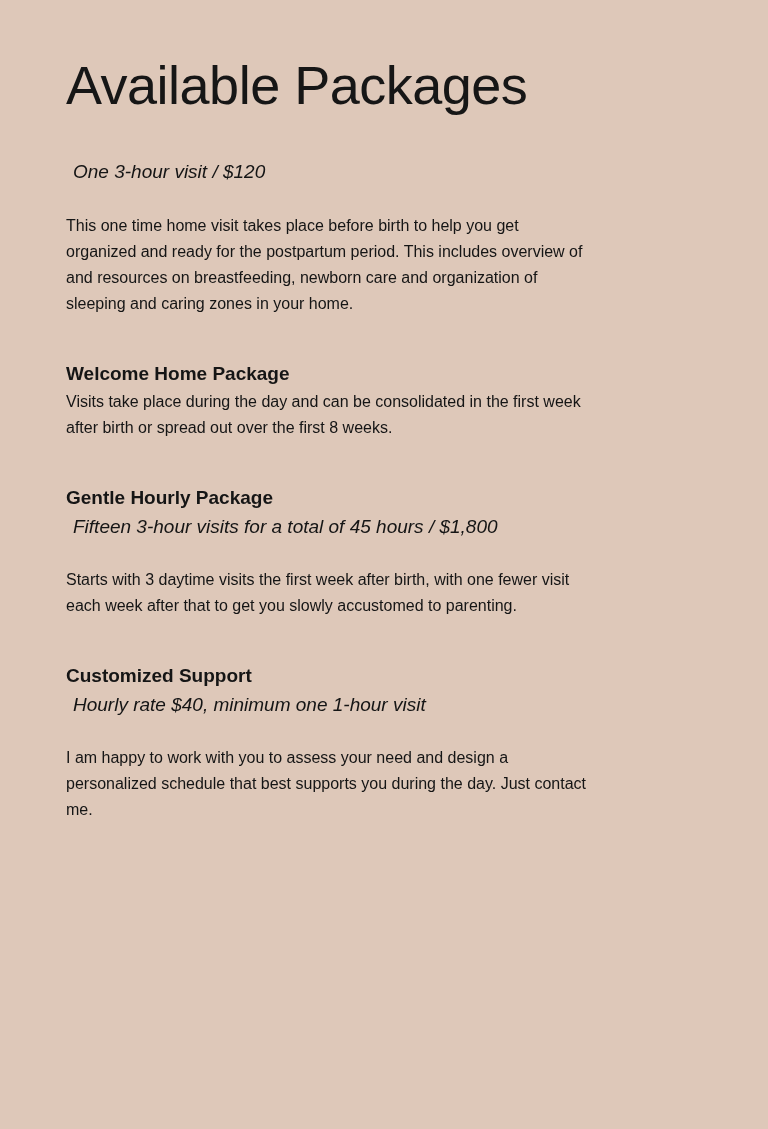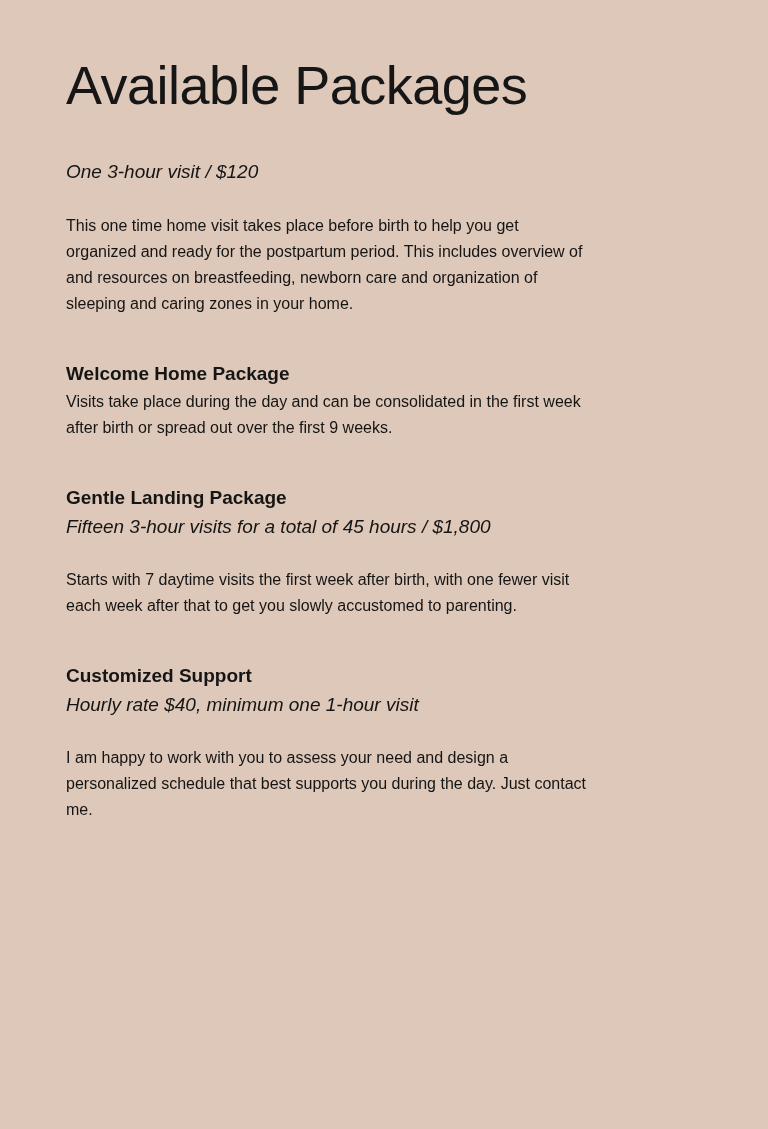--- a/index.html
+++ b/index.html
@@ -40,21 +40,21 @@
     font-weight: bold;
     line-height: 1.35;
     margin: 0 0 3px 0;
     color: #151515;
   }
   .pkg-price {
     font-size: 19px;
     font-style: italic;
     font-weight: 400;
     line-height: 1.35;
-    margin: 0 0 28px 0;
+    margin: 0 0 28px 7px;
     color: #151515;
   }
   .pkg-desc {
     font-size: 16px;
     line-height: 1.62;
     margin: 0;
     color: #151515;
     max-width: 640px;
   }
 </style>
@@ -65,27 +65,27 @@
 
   <h1 class="page-title">Available Packages</h1>
 
   <section class="package">
     <div class="pkg-price">One 3-hour visit / $120</div>
     <p class="pkg-desc">This one time home visit takes place before birth to help you get organized and ready for the postpartum period. This includes overview of and resources on breastfeeding, newborn care and organization of sleeping and caring zones in your home.</p>
   </section>
 
   <section class="package">
     <div class="pkg-name">Welcome Home Package</div>
-    <p class="pkg-desc">Visits take place during the day and can be consolidated in the first week after birth or spread out over the first 9 weeks.</p>
+    <p class="pkg-desc">Visits take place during the day and can be consolidated in the first week after birth or spread out over the first 8 weeks.</p>
   </section>
 
   <section class="package">
-    <div class="pkg-name">Gentle Landing Package</div>
+    <div class="pkg-name">Gentle Hourly Package</div>
     <div class="pkg-price">Fifteen 3-hour visits for a total of 45 hours / $1,800</div>
-    <p class="pkg-desc">Starts with 7 daytime visits the first week after birth, with one fewer visit each week after that to get you slowly accustomed to parenting.</p>
+    <p class="pkg-desc">Starts with 3 daytime visits the first week after birth, with one fewer visit each week after that to get you slowly accustomed to parenting.</p>
   </section>
 
   <section class="package">
     <div class="pkg-name">Customized Support</div>
     <div class="pkg-price">Hourly rate $40, minimum one 1-hour visit</div>
     <p class="pkg-desc">I am happy to work with you to assess your need and design a personalized schedule that best supports you during the day. Just contact me.</p>
   </section>
 
 </div>
 

